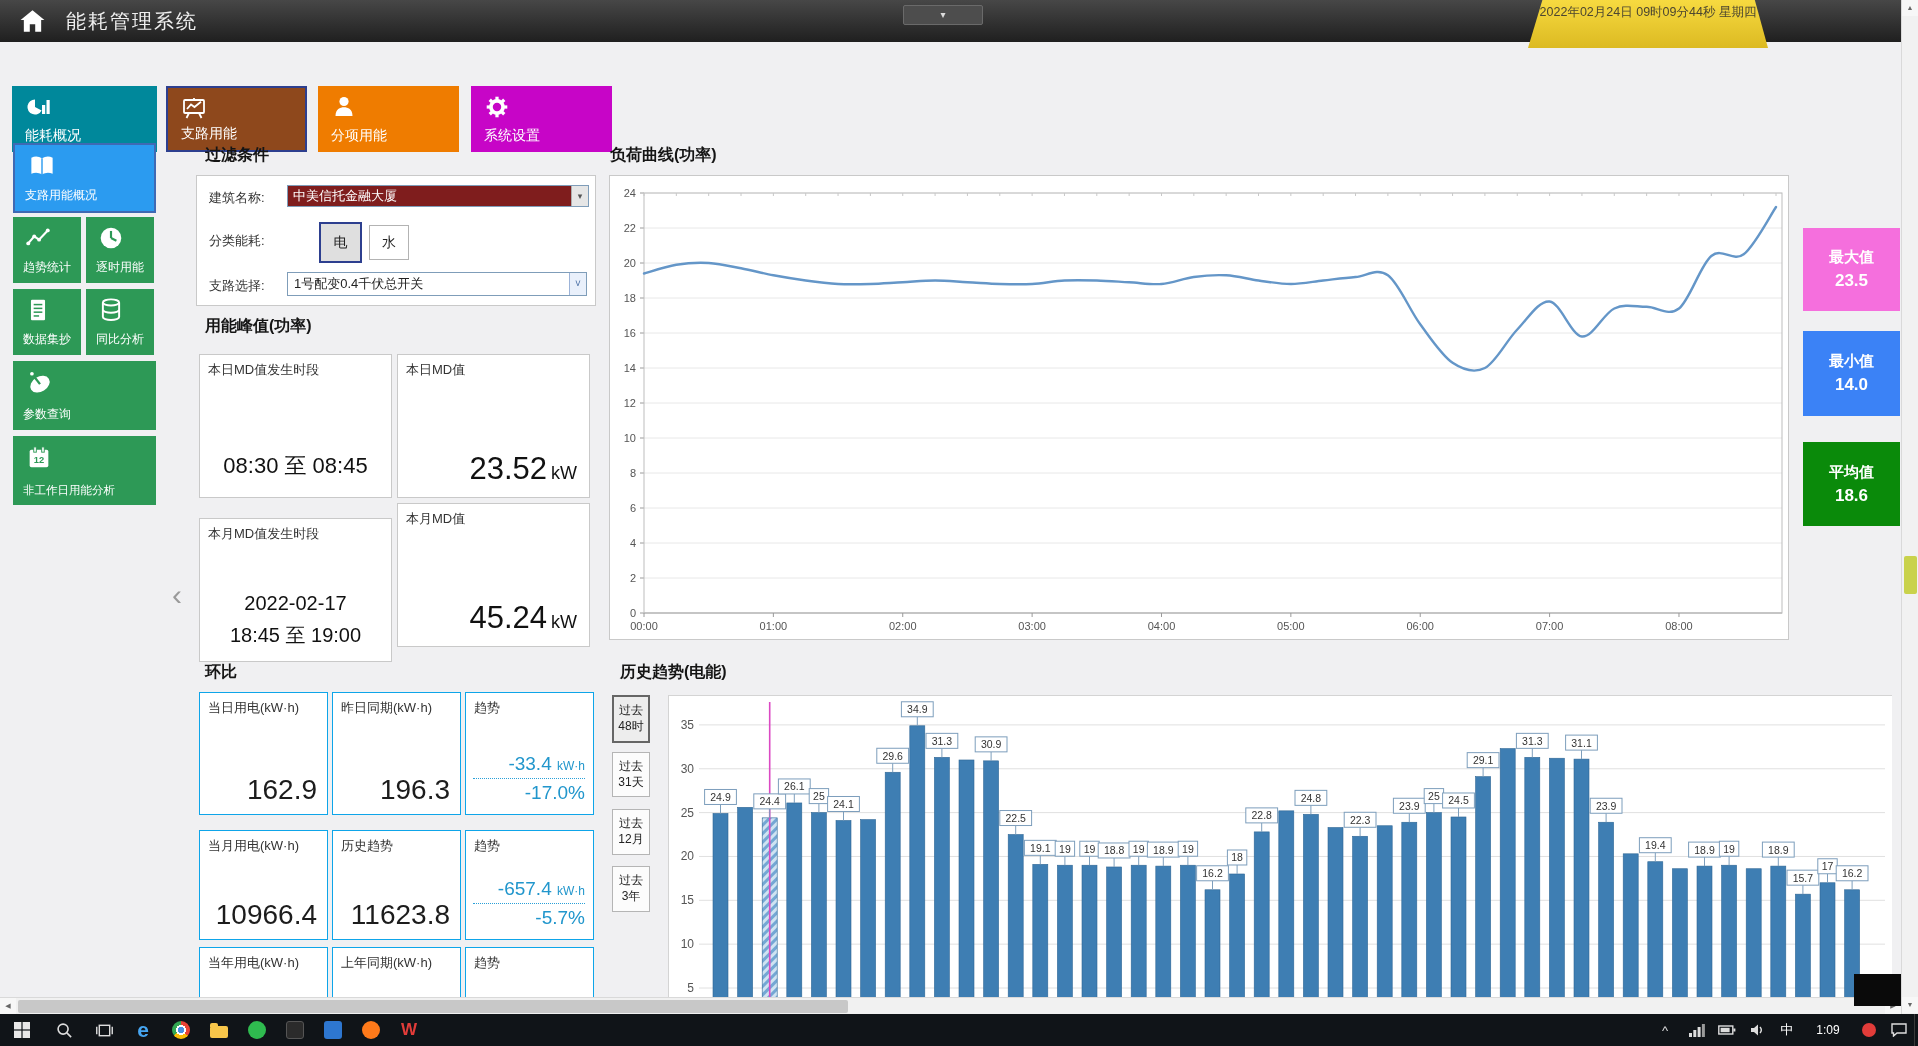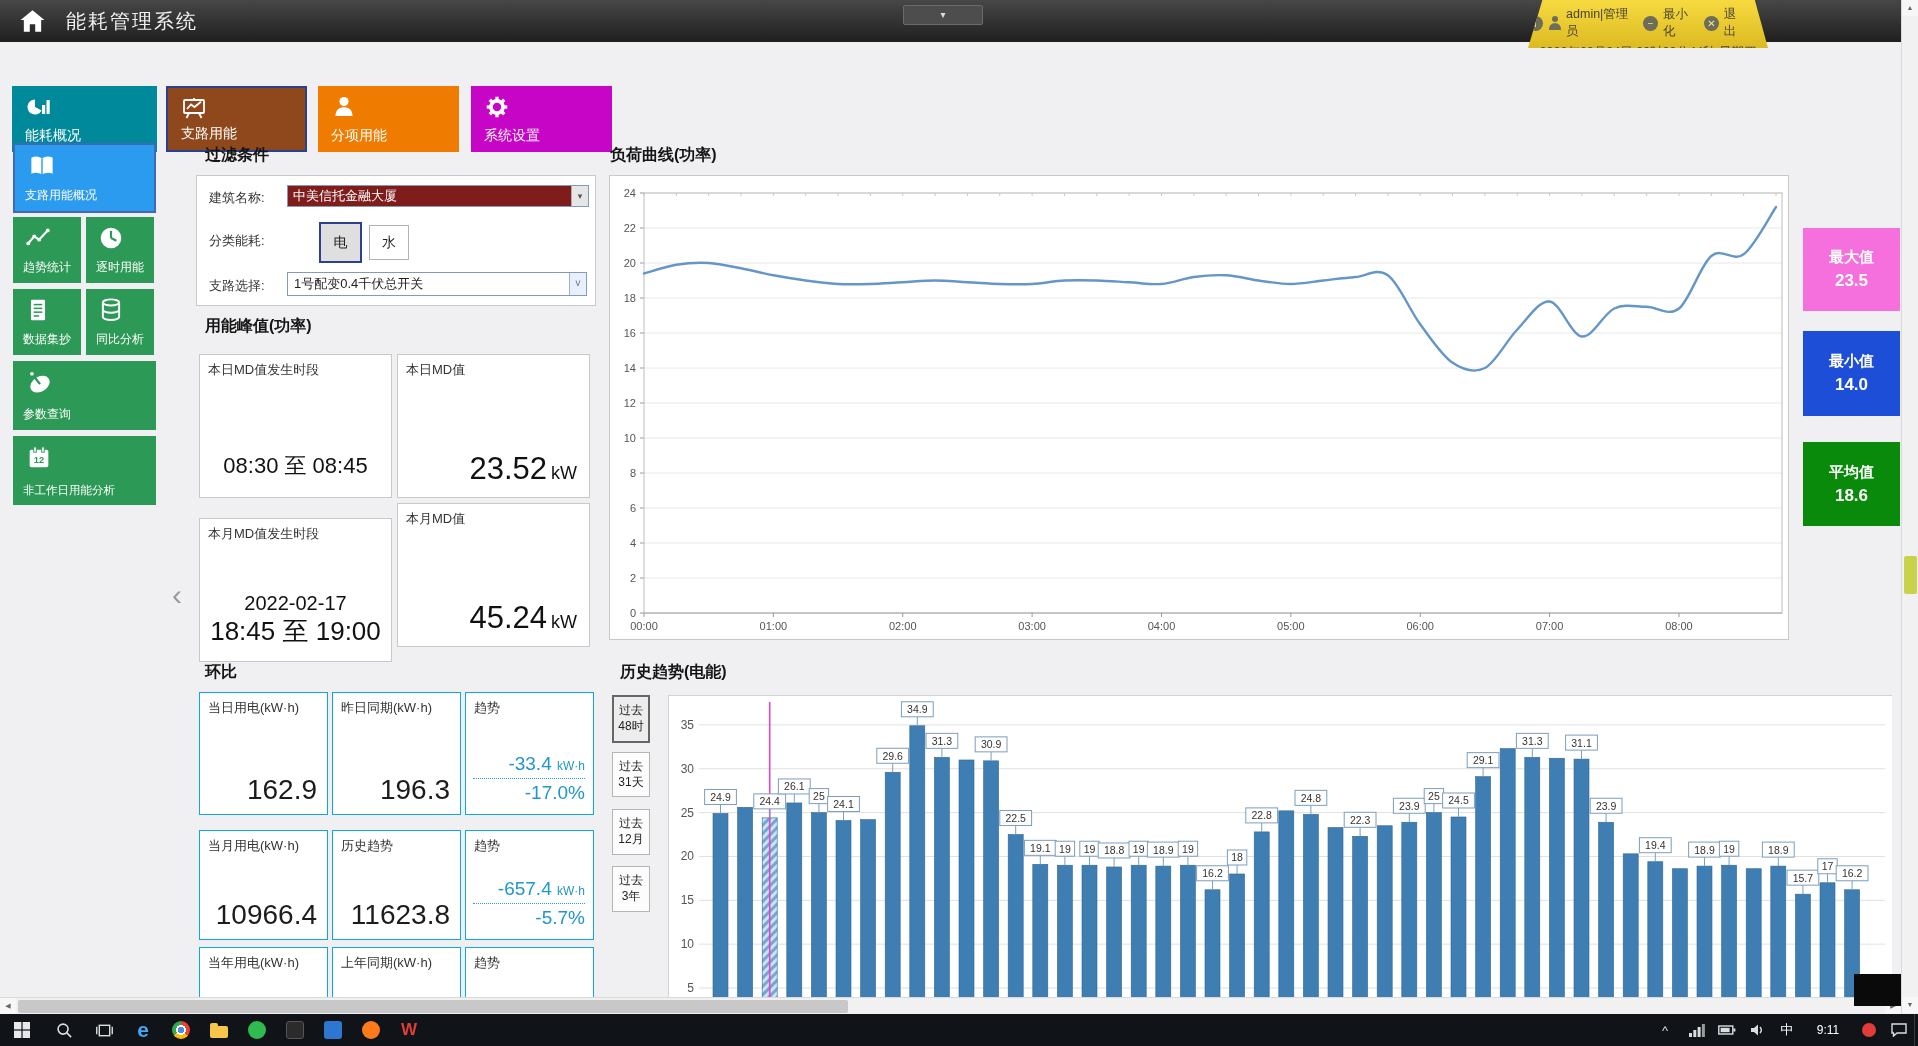--- a/index.html
+++ b/index.html
@@ -68,21 +68,21 @@
   .combo-btn2 { position:absolute; right:0; top:0; width:17px; bottom:0; background:#e9f0fb;
     border-left:1px solid #9cb3d8; font-size:10px; color:#4a6fa5; text-align:center; line-height:22px; }
   .opt-btn { position:absolute; font-size:14px; color:#222; text-align:center; }
   #opt-dian { left:318px; top:221px; width:43px; height:41px; background:#dfdfdf; border:2px solid #2d3f8f; line-height:37px; }
   #opt-shui { left:369px; top:224px; width:40px; height:35px; background:#fff; border:1px solid #b3b3b3; line-height:33px; }
 
   
   .peak-card { position:absolute; width:193px; height:144px; background:#fff; border:1px solid #c9c9c9; }
   .peak-time { position:absolute; left:0; right:0; bottom:16px; text-align:center; font-size:22px; color:#111; }
   .peak-l1 { position:absolute; left:0; right:0; bottom:46px; text-align:center; font-size:20px; color:#111; }
-  .peak-l2 { position:absolute; left:0; right:0; bottom:12px; text-align:center; font-size:26px; color:#111; }
+  .peak-l2 { position:absolute; left:0; right:0; bottom:12px; text-align:center; font-size:20px; color:#111; }
   .peak-num { position:absolute; right:12px; bottom:10px; color:#111; }
   .peak-num .n { font-size:31px; }
   .peak-num .u { font-size:18px; margin-left:4px; }
 
   
   #load-box { left:609px; top:175px; width:1180px; height:465px; }
   .stat-box { position:absolute; left:1803px; width:97px; color:#fff; text-align:center;
     display:flex; flex-direction:column; justify-content:center; gap:4px; font-weight:bold; }
   .stat-box .sl { font-size:15px; } .stat-box .sv { font-size:17px; }
   #stat-max { top:228px; height:83px; } #stat-min { top:331px; height:85px; } #stat-avg { top:442px; height:84px; }
@@ -140,29 +140,20 @@
 
 <div id="header">
   <div id="home-btn">
     <svg width="27" height="26" viewBox="0 0 24 24">
       <path d="M12 2 L23 11 L20 11 L20 22 L14.5 22 L14.5 15 L9.5 15 L9.5 22 L4 22 L4 11 L1 11 Z" fill="#fff"></path>
     </svg>
   </div>
   <div id="app-title">能耗管理系统</div>
   <div id="center-dd">▾</div>
   <div id="user-badge">
-    <div class="badge-row1">
-      <span class="badge-ico">i</span>
-      <span class="badge-person"></span>
-      <span>admin|管理员</span>
-      <span class="badge-ico">−</span>
-      <span>最小化</span>
-      <span class="badge-ico">✕</span>
-      <span>退出</span>
-    </div>
     <div class="badge-row2">2022年02月24日  09时09分44秒 星期四</div>
   </div>
 </div>
 
 <div id="tab-overview" class="nav-tab">
   <svg class="tab-icon" width="26" height="26" viewBox="0 0 26 26">
     <path d="M10 13 L10 5.5 A7.5 7.5 0 1 0 16.6 16.4 Z" fill="#fff"></path>
     <rect x="17" y="11" width="3.2" height="9" fill="#fff"></rect>
     <rect x="21.5" y="6" width="3.2" height="14" fill="#fff"></rect>
   </svg>
@@ -401,21 +392,21 @@
       <line x1="1101.3142857142857" y1="17" x2="1101.3142857142857" y2="20" stroke="#c8c8c8"></line>
       <line x1="1133.6571428571428" y1="17" x2="1133.6571428571428" y2="20" stroke="#c8c8c8"></line>
       <line x1="1166" y1="17" x2="1166" y2="20" stroke="#c8c8c8"></line>
       <path d="M 34 97.5 C 39.4 96.0, 55.6 90.5, 66.3 88.8 C 77.1 87.0, 87.9 86.4, 98.7 87.0 C 109.5 87.6, 120.2 90.2, 131.0 92.3 C 141.8 94.3, 152.6 97.2, 163.4 99.3 C 174.2 101.3, 184.9 103.0, 195.7 104.5 C 206.5 106.0, 217.3 107.4, 228.1 108.0 C 238.8 108.6, 249.6 108.3, 260.4 108.0 C 271.2 107.7, 282.0 106.8, 292.7 106.3 C 303.5 105.7, 314.3 104.5, 325.1 104.5 C 335.9 104.5, 346.6 105.7, 357.4 106.3 C 368.2 106.8, 379.0 107.7, 389.8 108.0 C 400.6 108.3, 411.3 108.6, 422.1 108.0 C 432.9 107.4, 443.7 105.1, 454.5 104.5 C 465.2 103.9, 476.0 104.2, 486.8 104.5 C 497.6 104.8, 508.4 105.7, 519.1 106.3 C 529.9 106.8, 540.7 108.9, 551.5 108.0 C 562.3 107.1, 573.0 102.5, 583.8 101.0 C 594.6 99.5, 605.4 98.7, 616.2 99.3 C 627.0 99.8, 637.7 103.0, 648.5 104.5 C 659.3 106.0, 670.1 108.0, 680.9 108.0 C 691.6 108.0, 702.4 105.7, 713.2 104.5 C 724.0 103.3, 734.8 101.9, 745.5 101.0 C 756.3 100.1, 767.1 91.4, 777.9 99.3 C 788.7 107.1, 799.4 133.7, 810.2 148.3 C 821.0 162.8, 831.8 179.5, 842.6 186.8 C 853.4 194.0, 864.1 197.5, 874.9 192.0 C 885.7 186.5, 896.5 164.6, 907.3 153.5 C 918.0 142.4, 928.8 124.3, 939.6 125.5 C 950.4 126.7, 961.2 159.3, 971.9 160.5 C 982.7 161.7, 993.5 137.5, 1004.3 132.5 C 1015.1 127.5, 1025.8 130.8, 1036.6 130.8 C 1047.4 130.8, 1058.2 141.0, 1069.0 132.5 C 1079.8 124.0, 1090.5 89.0, 1101.3 80.0 C 1112.1 71.0, 1122.9 86.4, 1133.7 78.3 C 1144.4 70.1, 1160.6 38.9, 1166.0 31.0" fill="none" stroke="#6496c8" stroke-width="2.4" stroke-linecap="round"></path>
     </svg>
 </div>
 <div id="stat-max" class="stat-box" style="background: rgb(245, 111, 221);">
   <div class="sl">最大值</div>
   <div class="sv">23.5</div>
 </div>
-<div id="stat-min" class="stat-box" style="background: #1d4ed8;">
+<div id="stat-min" class="stat-box" style="background: #3b82f6;">
   <div class="sl">最小值</div>
   <div class="sv">14.0</div>
 </div>
 <div id="stat-avg" class="stat-box" style="background: rgb(10, 138, 10);">
   <div class="sl">平均值</div>
   <div class="sv">18.6</div>
 </div>
 
 <div class="panel-title" style="left:205px; top:662px;">环比</div>
 <div class="hb-card" style="left:199px; top:692px; height:123px;">
@@ -738,21 +729,21 @@
   </div>
   <div class="tb-btn" style="left:1742px; width:30px;">
     <svg width="15" height="14" viewBox="0 0 15 14">
       <polygon points="1,5 4,5 8,1.5 8,12.5 4,9 1,9" fill="#ddd"></polygon>
       <path d="M10 4 A4.5 4.5 0 0 1 10 10" fill="none" stroke="#ddd" stroke-width="1.4"></path>
     </svg>
   </div>
   <div id="tb-ime" class="tb-btn" style="left:1772px; width:30px;">
       <span>中</span>
     </div>
-  <div id="tb-clock" class="tb-btn" style="left:1804px; width:48px;">9:11</div>
+  <div id="tb-clock" class="tb-btn" style="left:1804px; width:48px;">1:09</div>
   <div class="tb-btn" style="left:1854px; width:30px;">
       <div class="ci-ico" style="width:14px;height:14px;background:#e23c39;"></div>
     </div>
   <div class="tb-btn" style="left:1884px; width:30px;">
     <svg width="16" height="14" viewBox="0 0 16 14">
       <path d="M1 1 H15 V10 H6 L2.5 13 V10 H1 Z" fill="none" stroke="#ddd" stroke-width="1.4"></path>
     </svg>
   </div>
   <div id="tb-desktop"></div>
 </div>

